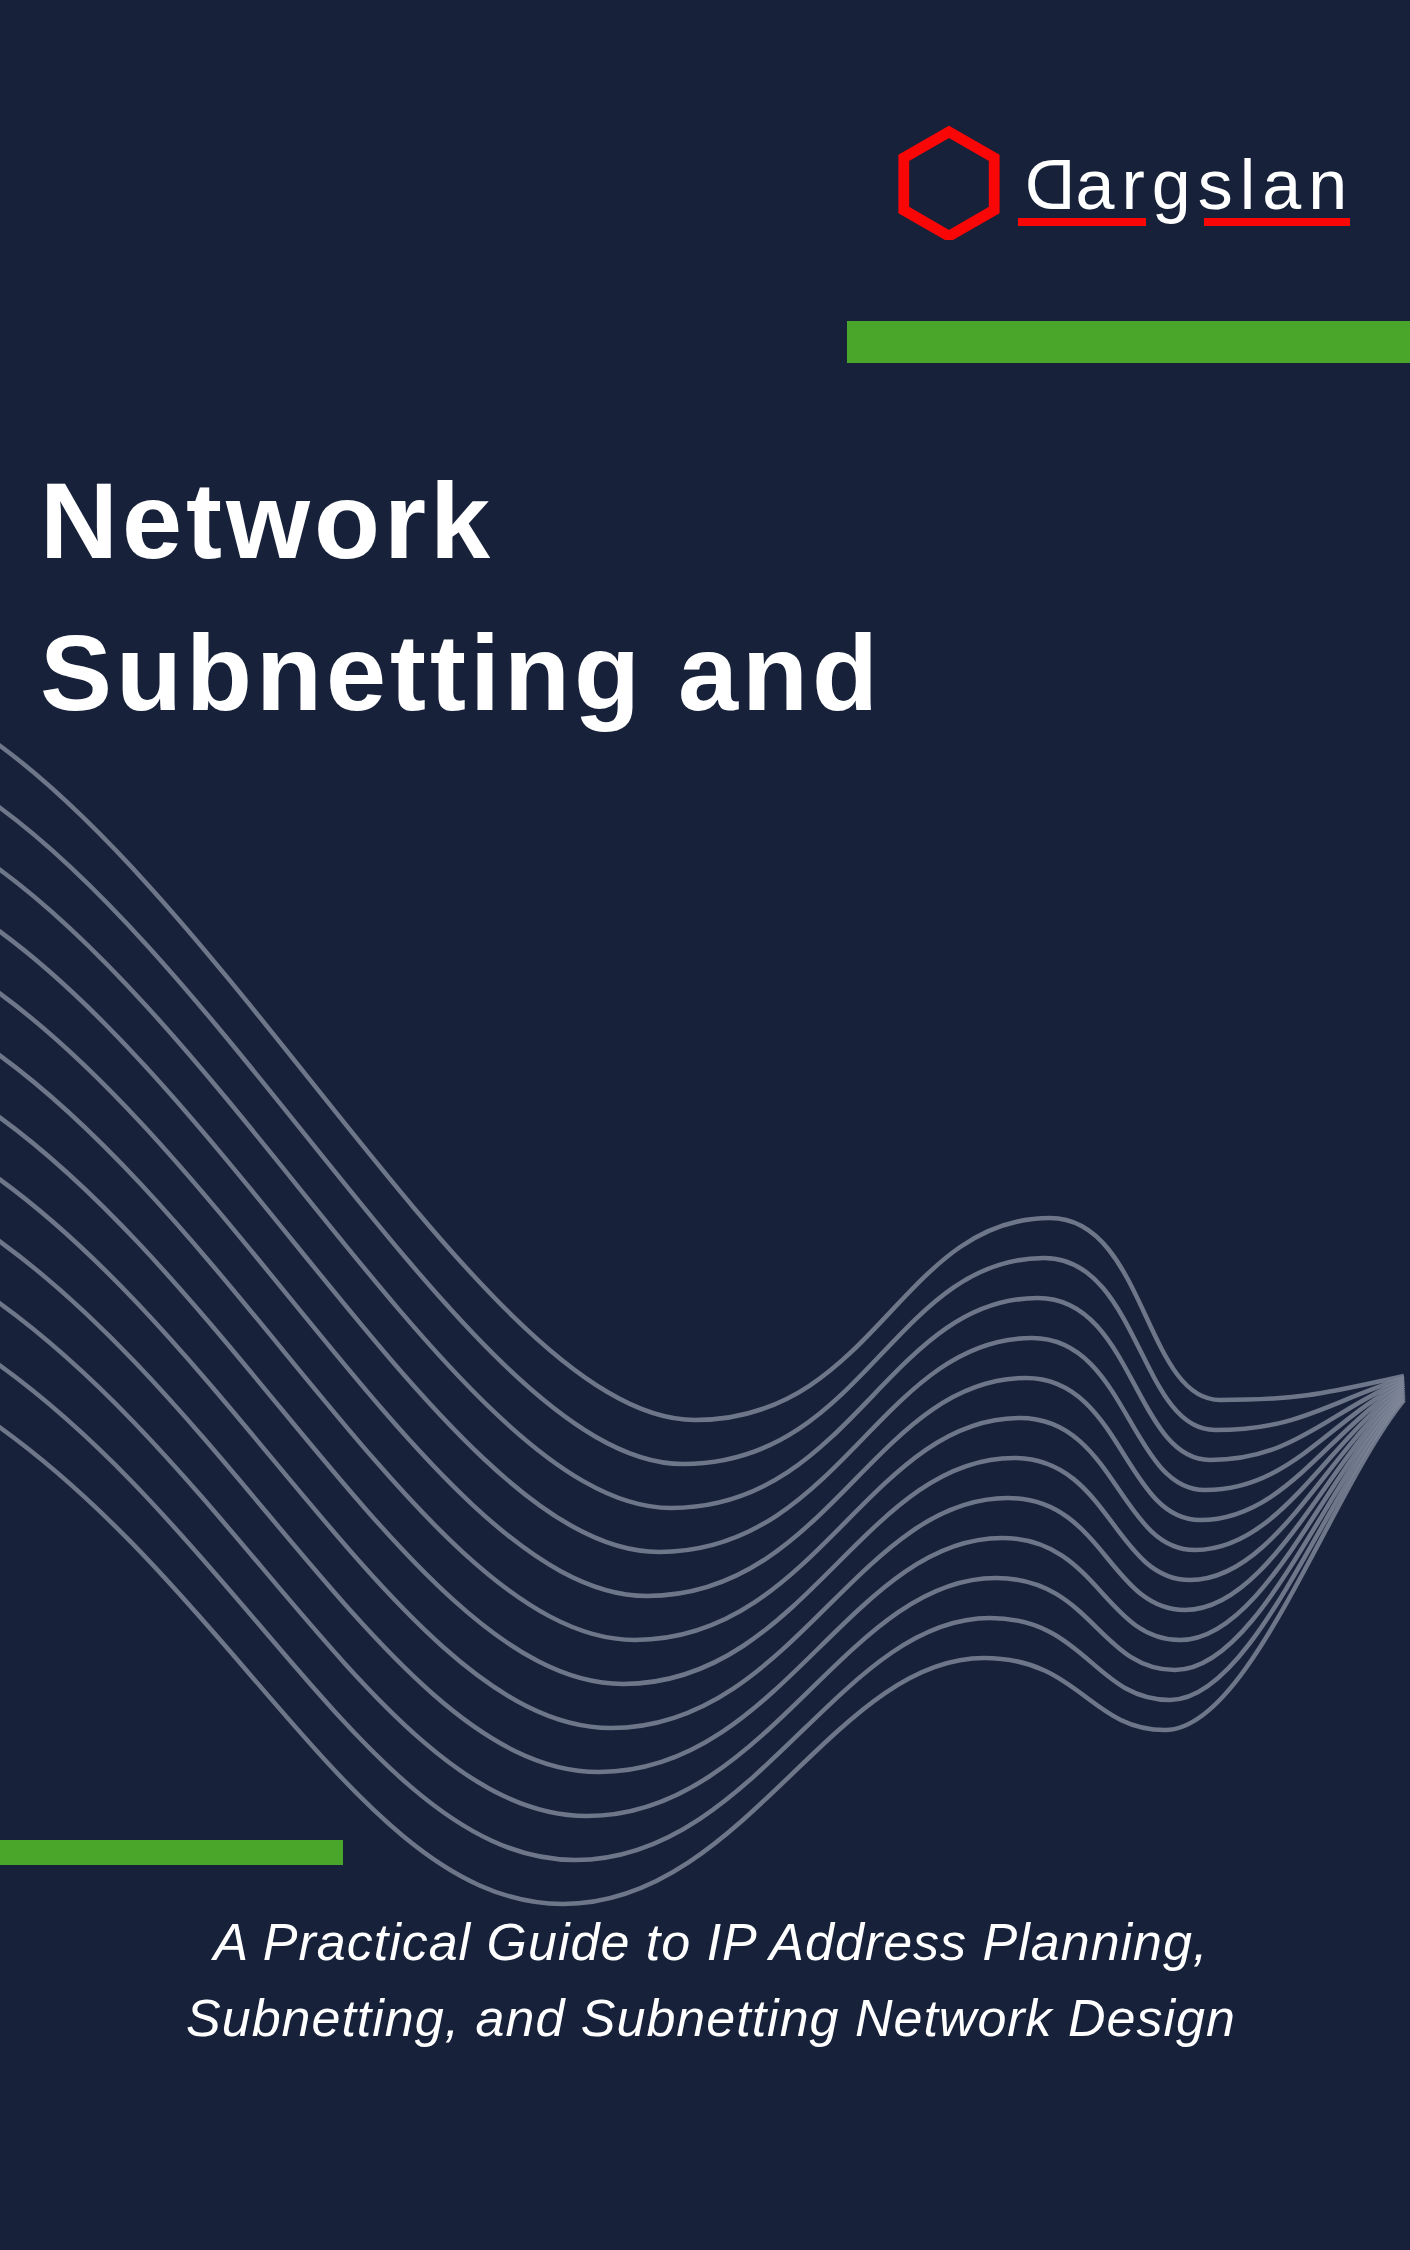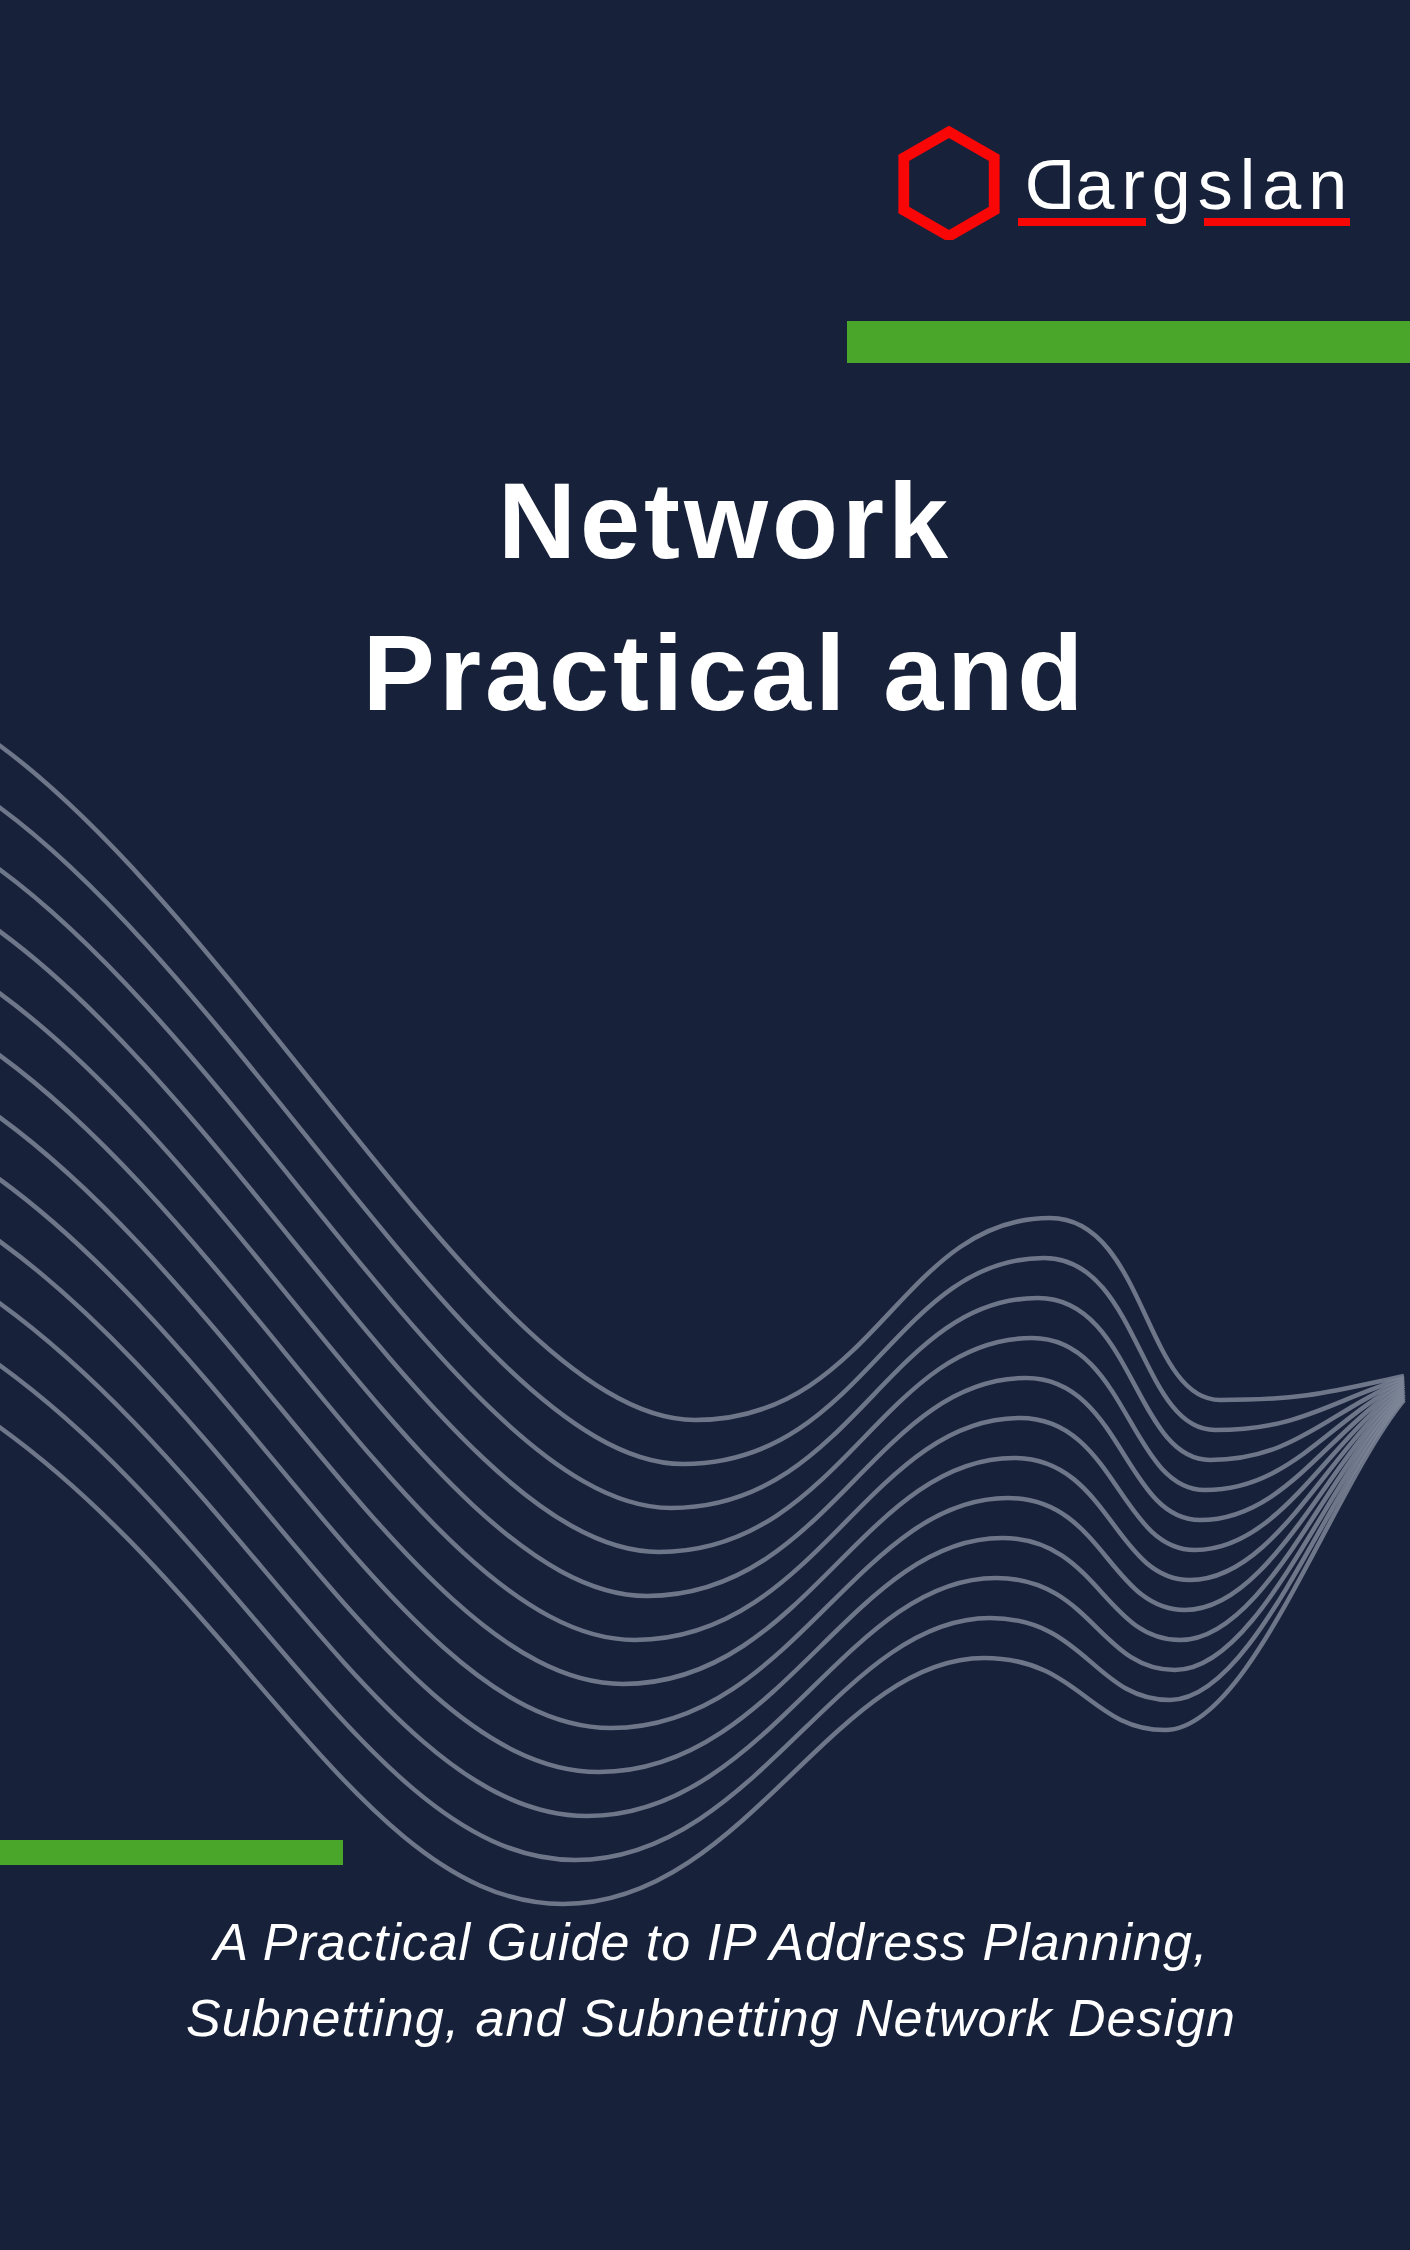--- a/index.html
+++ b/index.html
@@ -48,21 +48,21 @@
     background:#4AA62B;z-index:2;
   }
   .bar-left{
     position:absolute;left:0;top:1840px;width:343px;height:25px;
     background:#4AA62B;z-index:2;
   }
   
   .title{
     position:absolute;left:0;right:0;top:445px;
     padding-left:40px;
-    text-align:center;
+    text-align:left;
     color:#FFFFFF;
     font-size:108px;
     font-weight:bold;
     line-height:152px;
     letter-spacing:4px;
     z-index:2;
   }
   
   .subtitle{
     position:absolute;left:0;right:0;top:1904px;
@@ -108,21 +108,21 @@
       <span class="underline-seg useg1"></span>
       <span class="underline-seg useg2"></span>
     </div>
   </div>
 
   <div class="bar-top"></div>
   <div class="bar-left"></div>
 
   <div class="title">
     <div>Network</div>
-    <div>Practical and</div>
+    <div>Subnetting and</div>
   </div>
 
   <div class="subtitle">
     <div>A Practical Guide to IP Address Planning,</div>
     <div>Subnetting, and Subnetting Network Design</div>
   </div>
 
 </div>
 
 </body></html>

